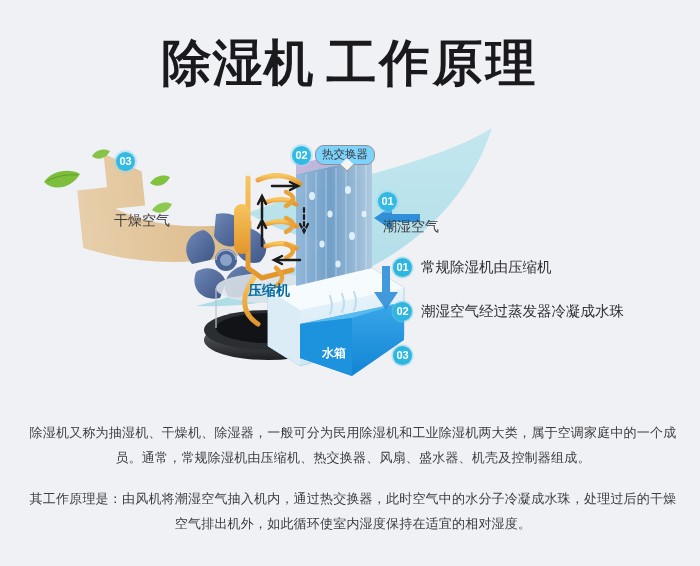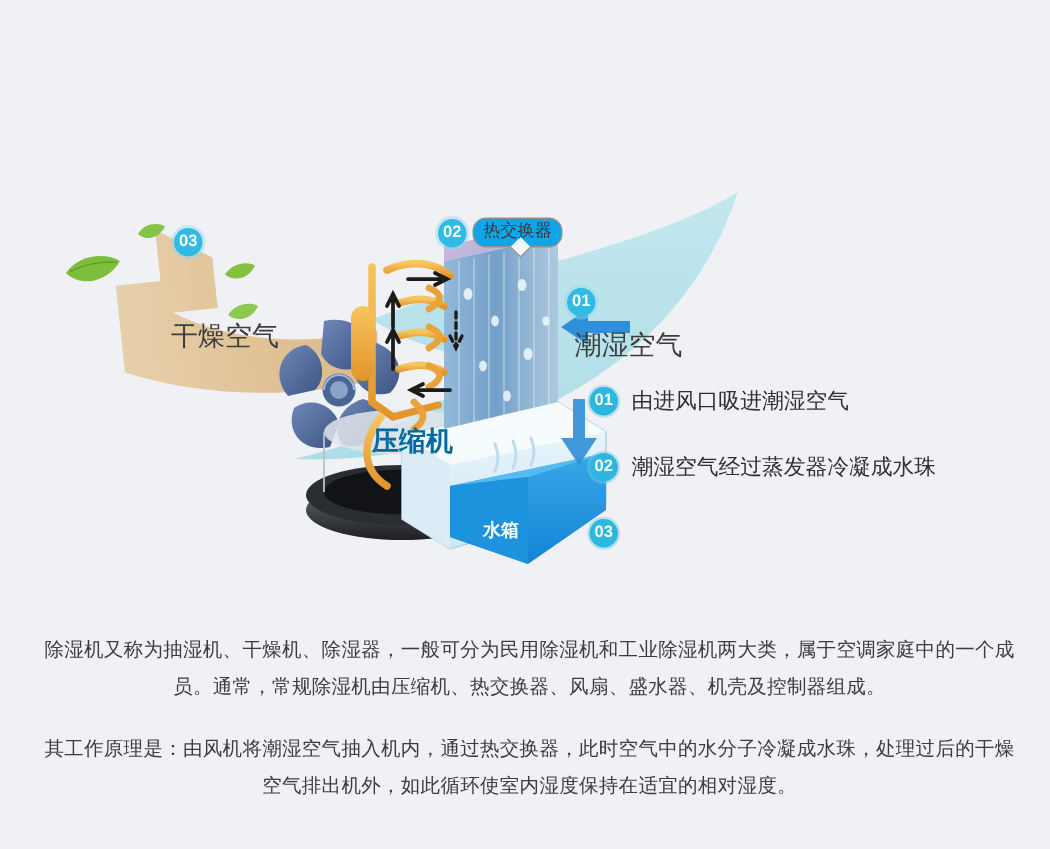--- a/index.html
+++ b/index.html
@@ -90,31 +90,31 @@
     background: #31bbe4;
     color: #fff;
     font-size: 11px;
     font-weight: bold;
     line-height: 19px;
     text-align: center;
     box-shadow: 0 0 0 2px rgba(150,215,238,0.45);
   }
   .dlabel {
     position: absolute;
-    font-size: 18px;
+    font-size: 14px;
     color: #3d3d3f;
     white-space: nowrap;
   }
   .dlabel.dark { color: #4a4a4c; }
   .dlabel.white { color: #ffffff; font-size: 12px; }
   .tagbox {
     position: absolute;
     border: 1px solid #8f8f93;
     border-radius: 9px;
-    background: #0ea5e9;
+    background: #7dd3fc;
     padding: 2px 6px 3px 6px;
     font-size: 11.5px;
     color: #3a3a3c;
     white-space: nowrap;
     line-height: 13px;
   }
   .tagbox::after {
     content: "";
     position: absolute;
     left: 26px;
@@ -142,20 +142,23 @@
     letter-spacing: 0.2px;
     text-align: center;
   }
   .para:last-child { margin-bottom: 14px; }
 </style>
 </head>
 <body>
 
 <div class="page">
 
+  <div class="title">
+    <span class="t-a">除湿机</span><span class="t-b">工作原理</span>
+  </div>
 
   <div class="stage">
     <svg width="700" height="275" viewBox="0 0 700 275" xmlns="http://www.w3.org/2000/svg">
       <defs>
         <linearGradient id="gTan" x1="0" y1="0" x2="1" y2="0">
           <stop offset="0%" stop-color="#e7cfab"></stop>
           <stop offset="60%" stop-color="#e0c194"></stop>
           <stop offset="100%" stop-color="#d9b98c"></stop>
         </linearGradient>
         <linearGradient id="gCyan" x1="0" y1="0" x2="0" y2="1">
@@ -316,21 +319,21 @@
     <div class="dbadge" style="left:378px; top:74px;">01</div>
     <div class="dlabel" style="left:383px; top:100px;text-align:right;">潮湿空气</div>
 
     <div class="dlabel dark" style="left:248px; top:164px; color:#0369a1; font-weight:bold;">压缩机</div>
     <div class="dlabel white" style="left:322px; top:227px; font-weight:bold;">水箱</div>
   </div>
 
   <div class="steps">
     <div class="step">
       <div class="badge">01</div>
-      <div class="step-text">由进风口吸进潮湿空气</div>
+      <div class="step-text">常规除湿机由压缩机</div>
     </div>
     <div class="step">
       <div class="badge">02</div>
       <div class="step-text">潮湿空气经过蒸发器冷凝成水珠</div>
     </div>
     <div class="step">
       <div class="badge">03</div>
     </div>
   </div>
 

